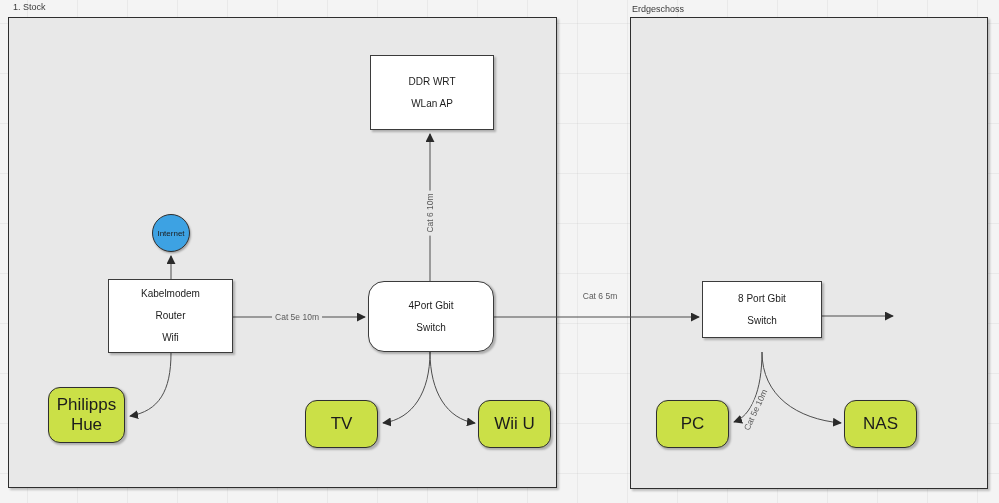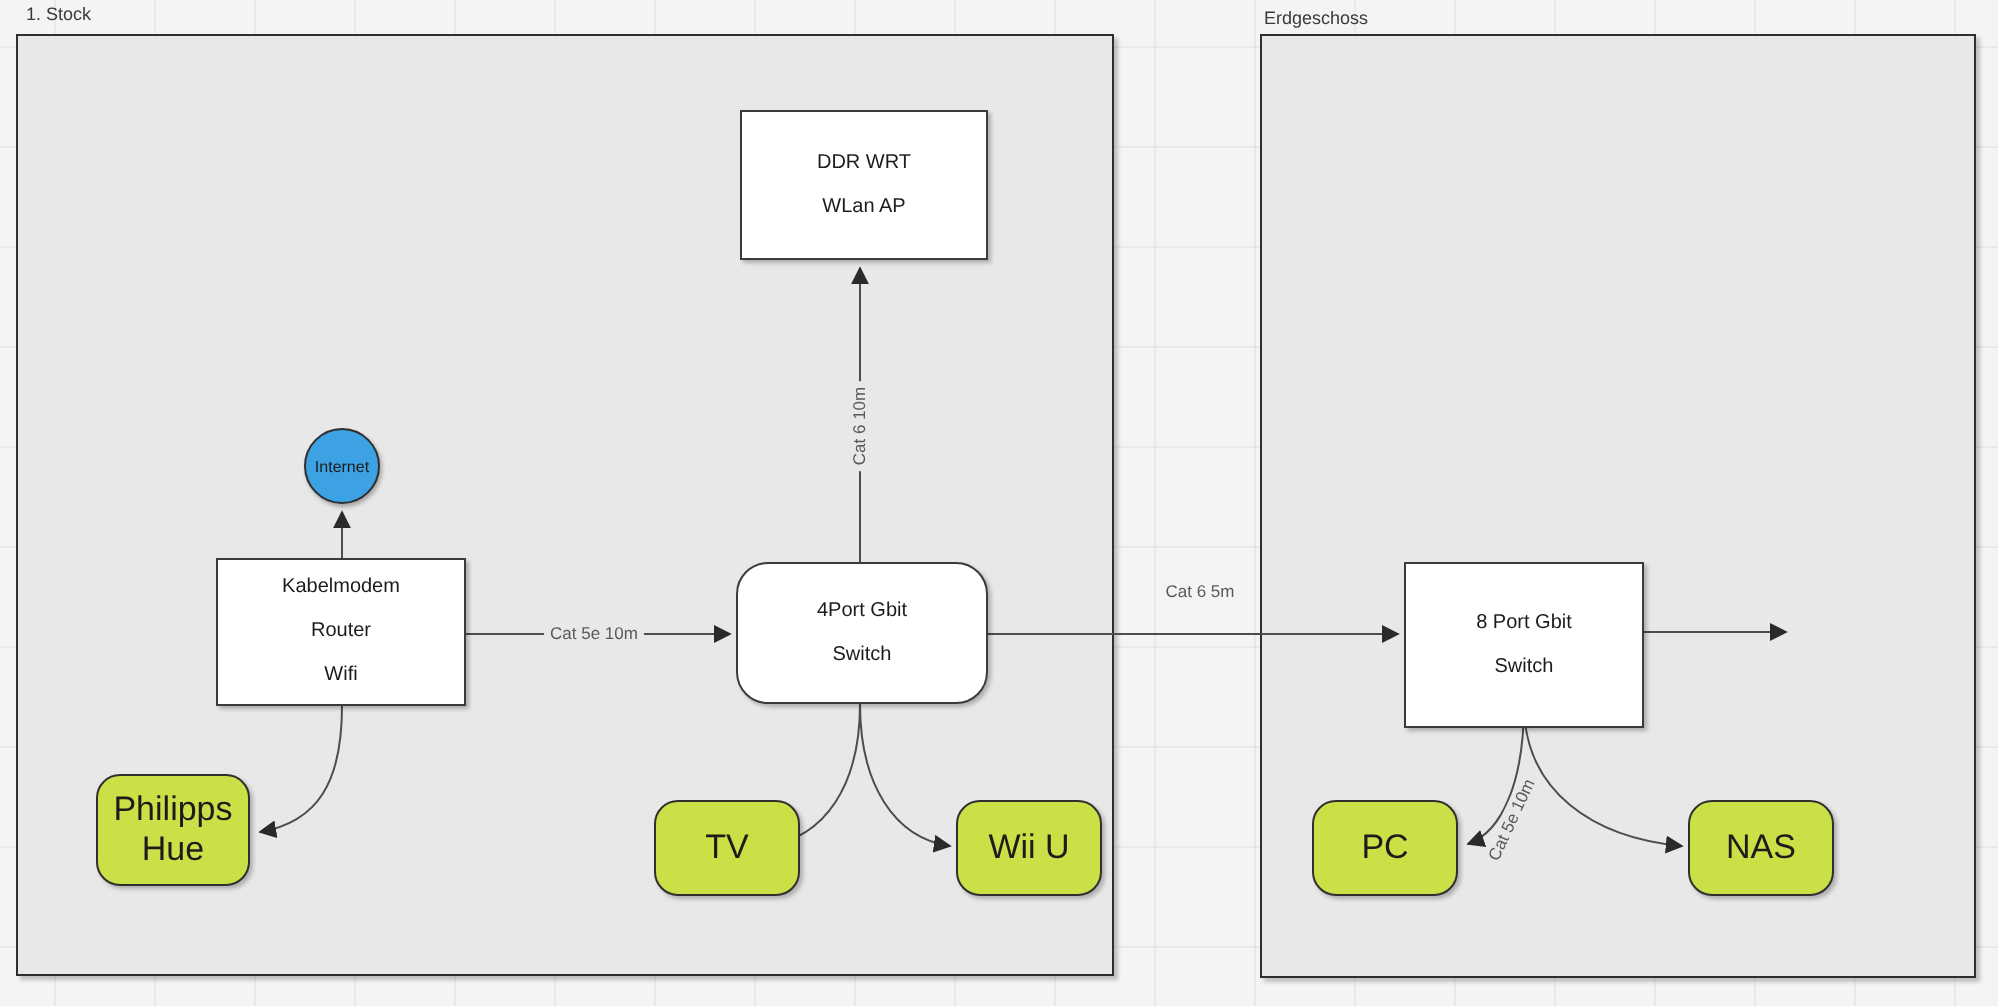--- a/index.html
+++ b/index.html
@@ -93,29 +93,29 @@
   <div class="node node-white" style="left:368px; top:281px; width:126px; height:71px;border-radius:16px;">
     <span class="label-inner">4Port Gbit
 Switch</span>
   </div>
 
   <div class="node node-green" style="left:48px; top:387px; width:77px; height:56px;">
     <span class="label-inner">Philipps
 Hue</span>
   </div>
 
-  <div class="node node-green" style="left:305px; top:400px; width:73px; height:48px;margin-left:22px;">
+  <div class="node node-green" style="left:305px; top:400px; width:73px; height:48px;">
     <span class="label-inner">TV</span>
   </div>
 
   <div class="node node-green" style="left:478px; top:400px; width:73px; height:48px;">
     <span class="label-inner">Wii U</span>
   </div>
 
-  <div class="node node-white" style="left:702px; top:281px; width:120px; height:83px;">
+  <div class="node node-white" style="left:702px; top:281px; width:120px; height:57px;">
     <span class="label-inner">8 Port Gbit
 Switch</span>
   </div>
 
 
   <div class="node node-green" style="left:656px; top:400px; width:73px; height:48px;">
     <span class="label-inner">PC</span>
   </div>
 
   <div class="node node-green" style="left:844px; top:400px; width:73px; height:48px;">

